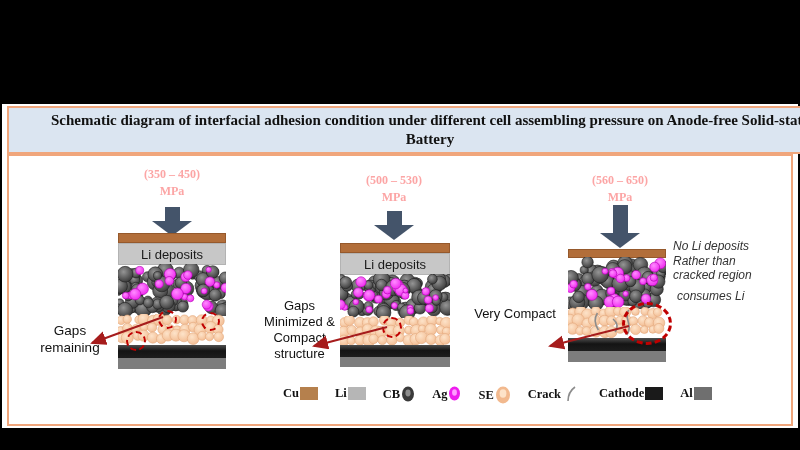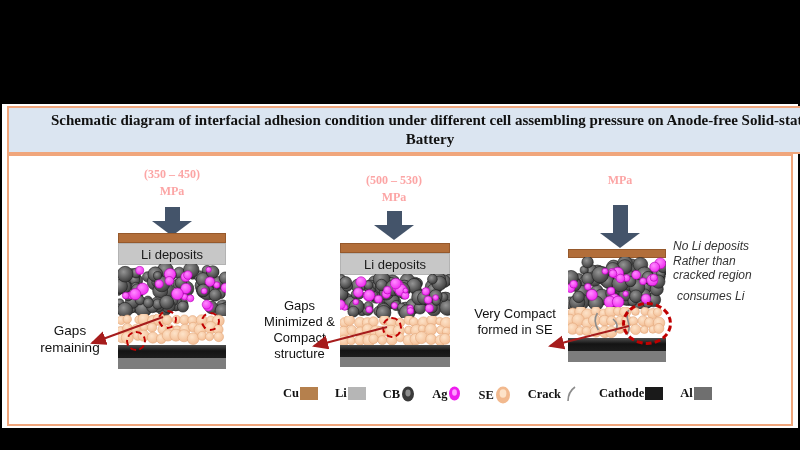--- a/index.html
+++ b/index.html
@@ -51,20 +51,21 @@
 
   <div class="press-label" style="left:112px;top:166px;">
     <div>(350 – 450)</div>
     <div>MPa</div>
   </div>
   <div class="press-label" style="left:334px;top:172px;">
     <div>(500 – 530)</div>
     <div>MPa</div>
   </div>
   <div class="press-label" style="left:560px;top:172px;">
+    <div>(560 – 650)</div>
     <div>MPa</div>
   </div>
 
   <div class="press-arrow" style="left:152px;top:207px;">
     <div class="shaft" style="height:14px;"></div>
       <div class="head"></div>
   </div>
   <div class="press-arrow" style="left:374px;top:211px;">
     <div class="shaft" style="height:14px;"></div>
       <div class="head"></div>
@@ -574,21 +575,20 @@
     <div>remaining</div>
   </div>
   <div class="note" style="left:252px;top:298px;width:95px;">
     <div>Gaps</div>
     <div>Minimized &amp;</div>
     <div>Compact</div>
     <div>structure</div>
   </div>
   <div class="note" style="left:465px;top:306px;width:100px;">
     <div>Very Compact</div>
-    <div>formed in SE</div>
   </div>
   <div class="note-italic" style="left:673px;top:239px;width:110px;">
     <div>No Li deposits</div>
     <div>Rather than</div>
     <div>cracked region</div>
     <div style="padding-left:4px;margin-top:6px;">consumes Li</div>
   </div>
 
   <svg class="overlay" width="800" height="450">
     <defs>

